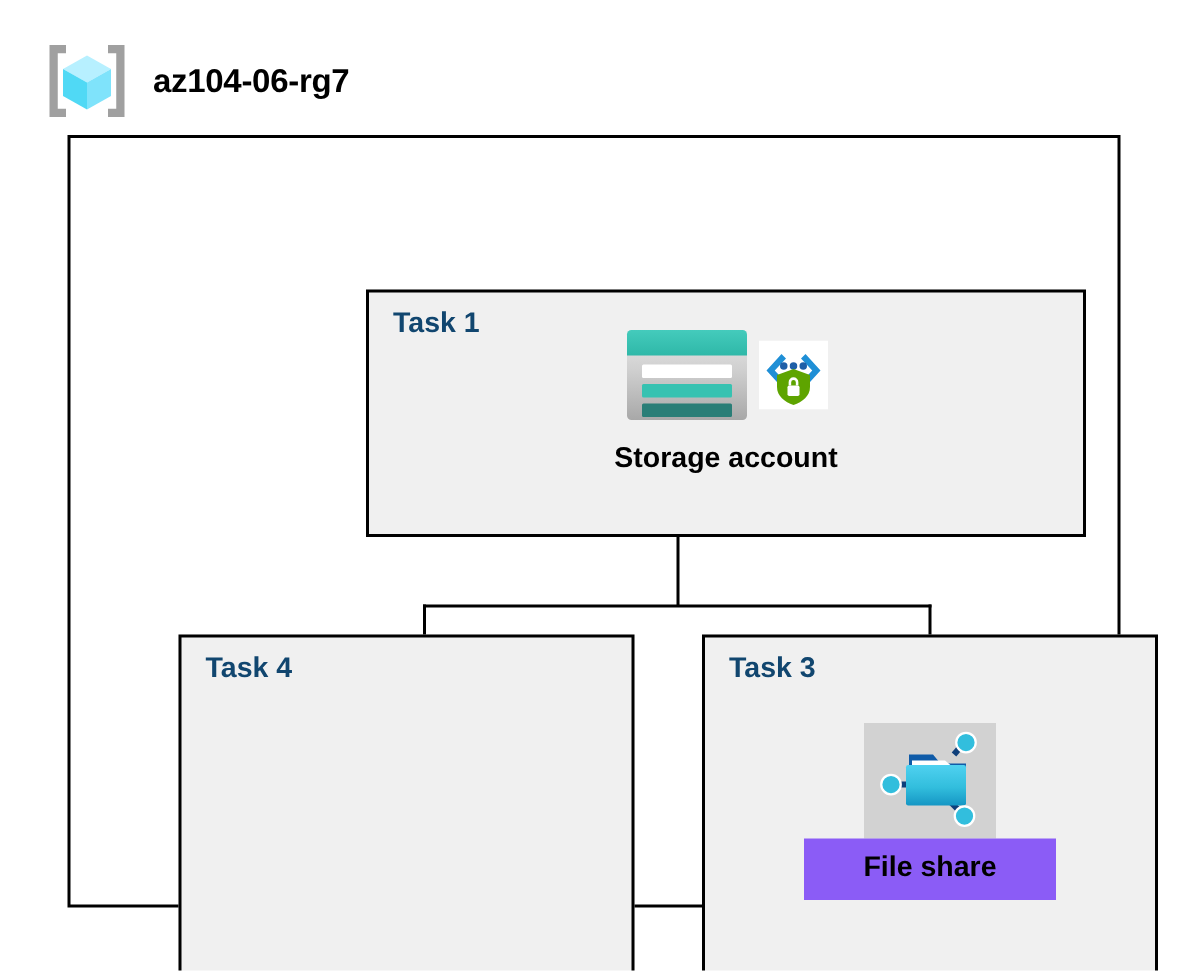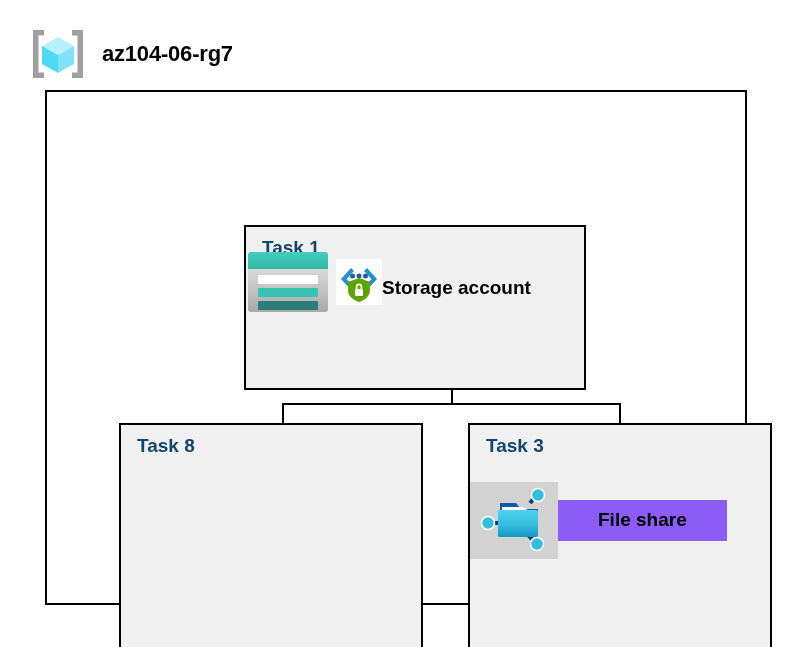--- a/index.html
+++ b/index.html
@@ -53,39 +53,39 @@
     box-sizing: border-box;
   }
 
   
   .task-box {
     position: absolute;
     background: #f0f0f0;
     border: 2px solid #000000;
     box-sizing: border-box;
   }
-  #task-1-box { left: 197px; top: 101px; width: 342px; height: 165px; margin-top: 32px; }
+  #task-1-box { left: 197px; top: 101px; width: 480px; height: 165px; }
   #task-2-box { left: 72px;  top: 331px; width: 304px; height: 242px; }
   #task-3-box { left: 421px; top: 331px; width: 304px; height: 242px; }
 
   .task-label {
     position: absolute;
     left: 16px;
     top: 10px;
     font-size: 19px;
     font-weight: bold;
     color: #11466f;
     white-space: nowrap;
   }
 
   
   .node {
     position: absolute;
     display: flex;
-    flex-direction: row;
+    flex-direction: column;
     align-items: center;
   }
   .node-caption {
     font-size: 19px;
     font-weight: bold;
     color: #000000;
     white-space: nowrap;
     text-align: center;
   }
 
@@ -215,21 +215,21 @@
 
           <path d="M20.6 30 v-2.2 a2.4 2.4 0 0 1 4.8 0 v2.2" fill="none" stroke="#ffffff" stroke-width="1.7"></path>
         </svg>
 
       </div>
       <div class="node-caption">Storage account</div>
     </div>
   </div>
 
   <div class="task-box" id="task-2-box">
-    <div class="task-label">Task 8</div>
+    <div class="task-label">Task 4</div>
 
   </div>
 
   <div class="task-box" id="task-3-box">
     <div class="task-label">Task 3</div>
 
     <div class="node" id="node-file-share">
       <div class="icon-hl">
         <svg class="fs-icon" viewBox="0 0 72 66">
           <defs>

